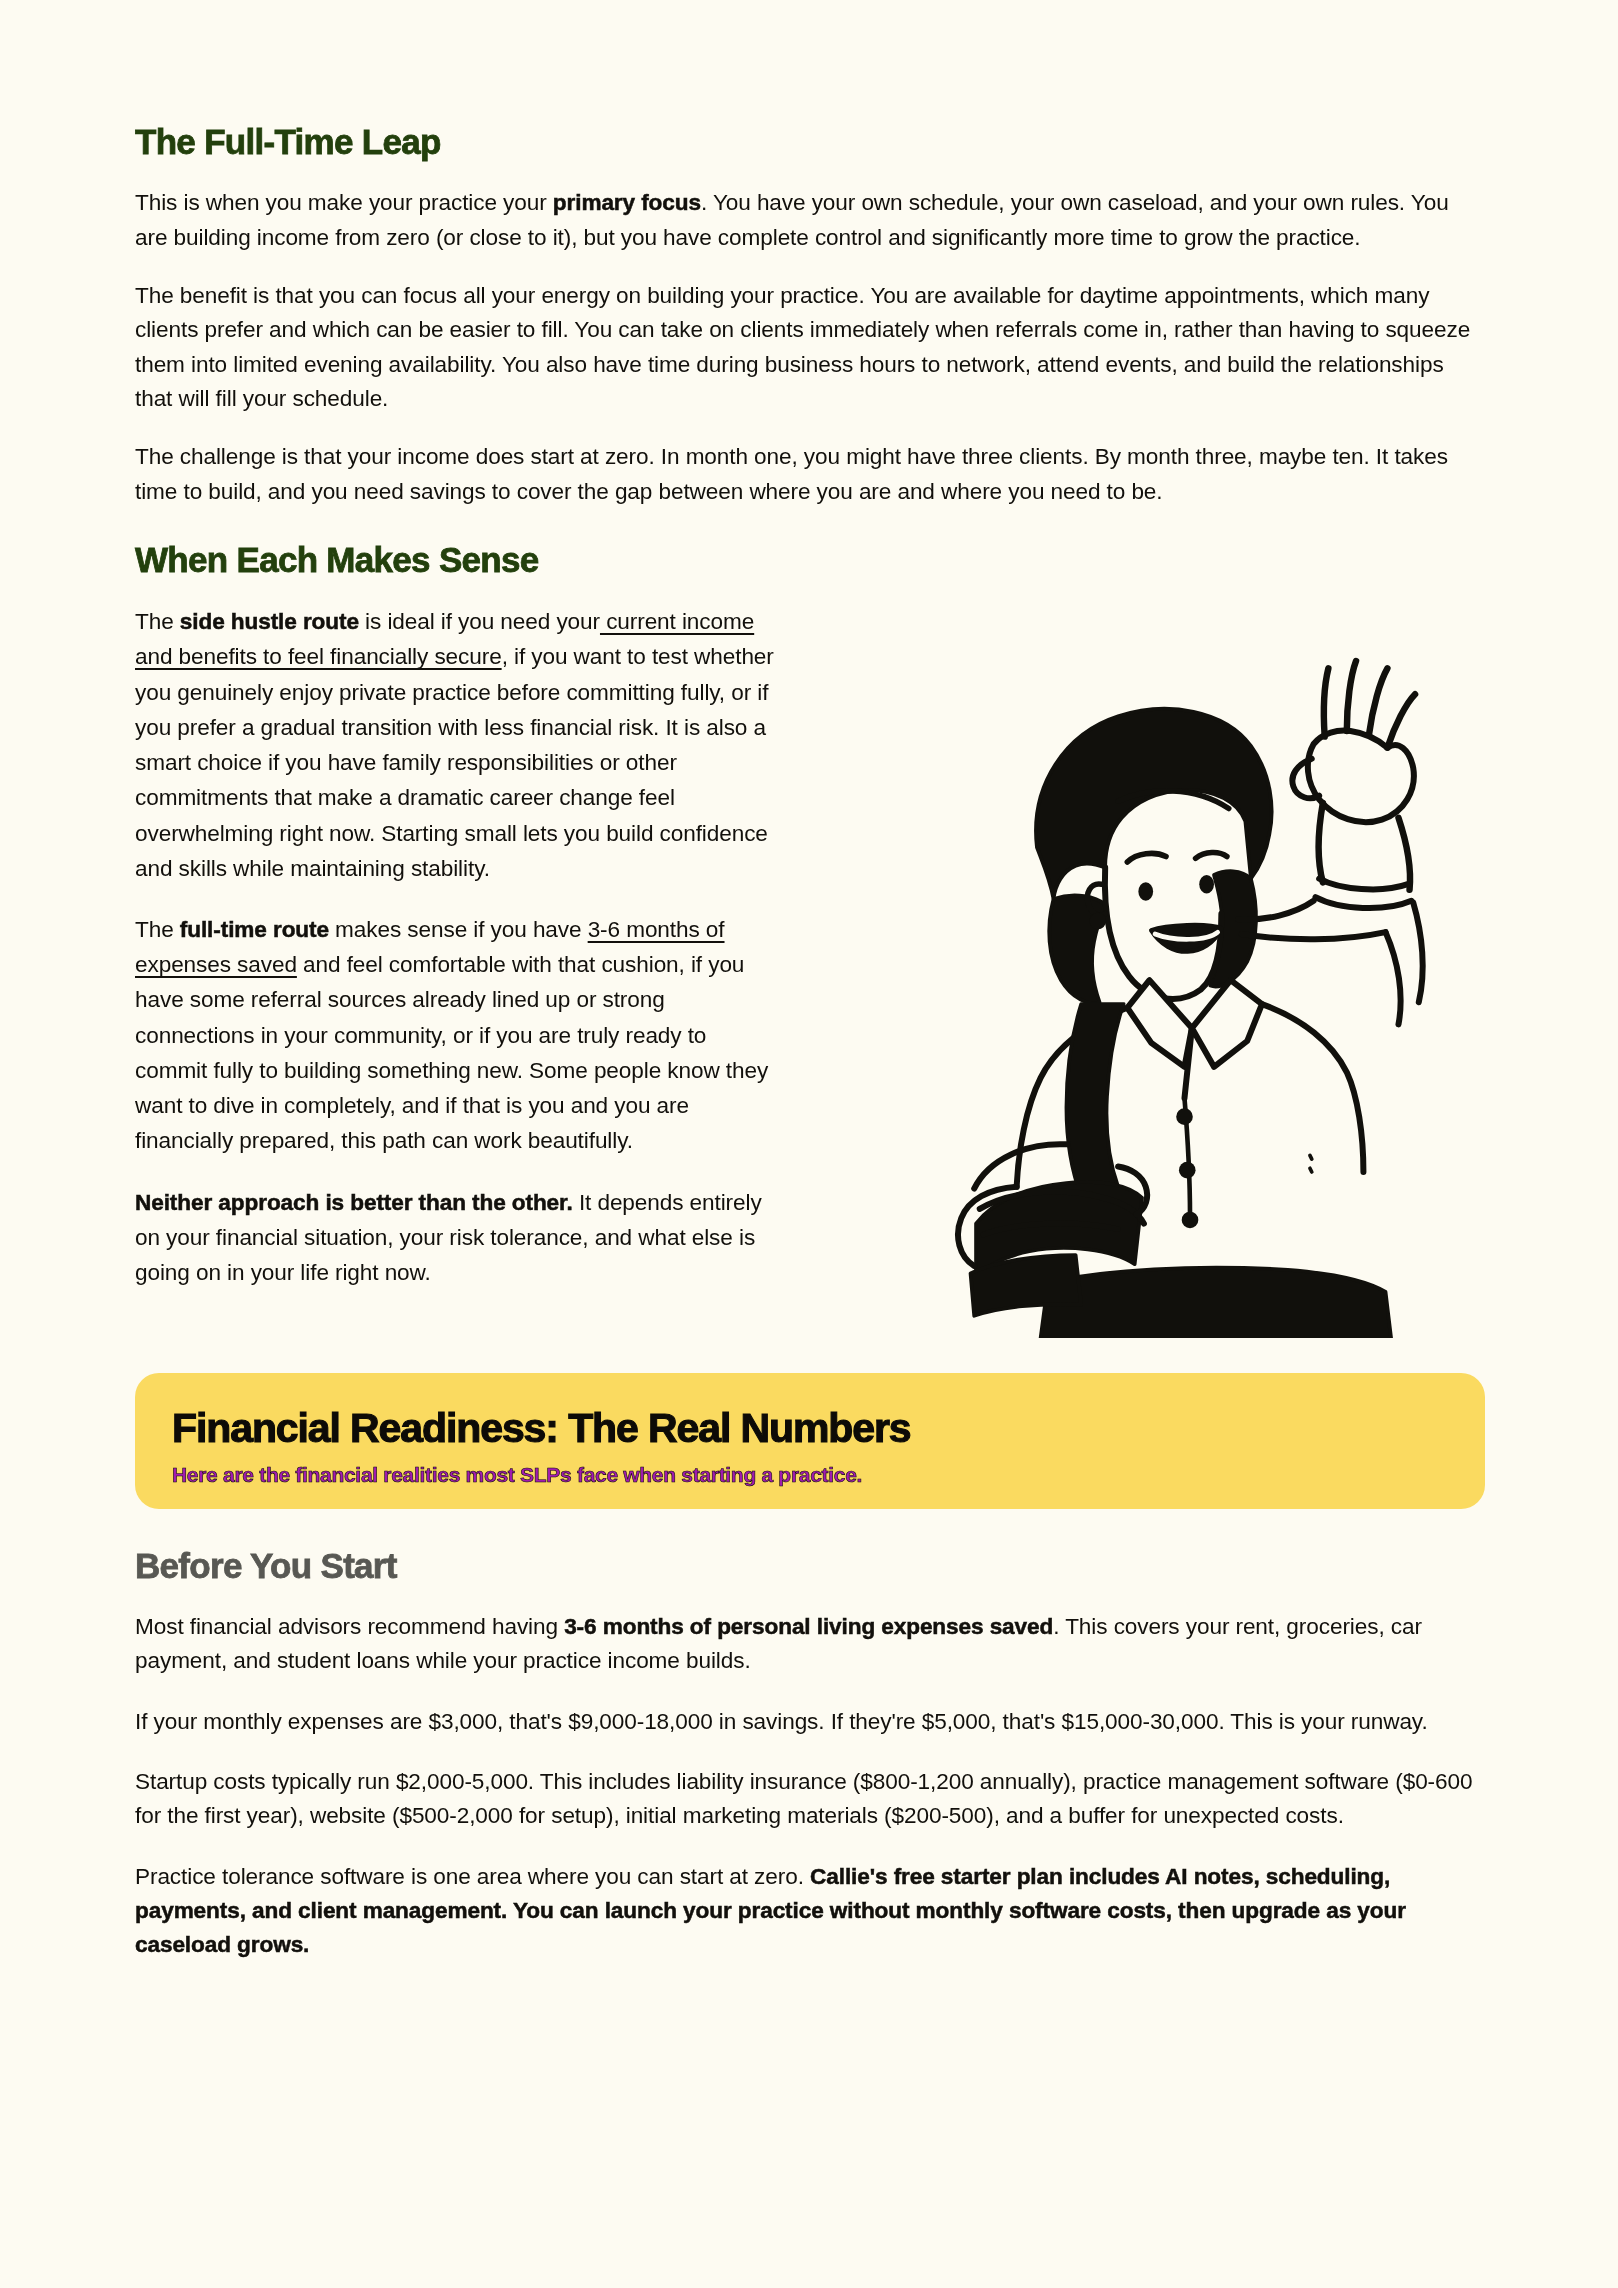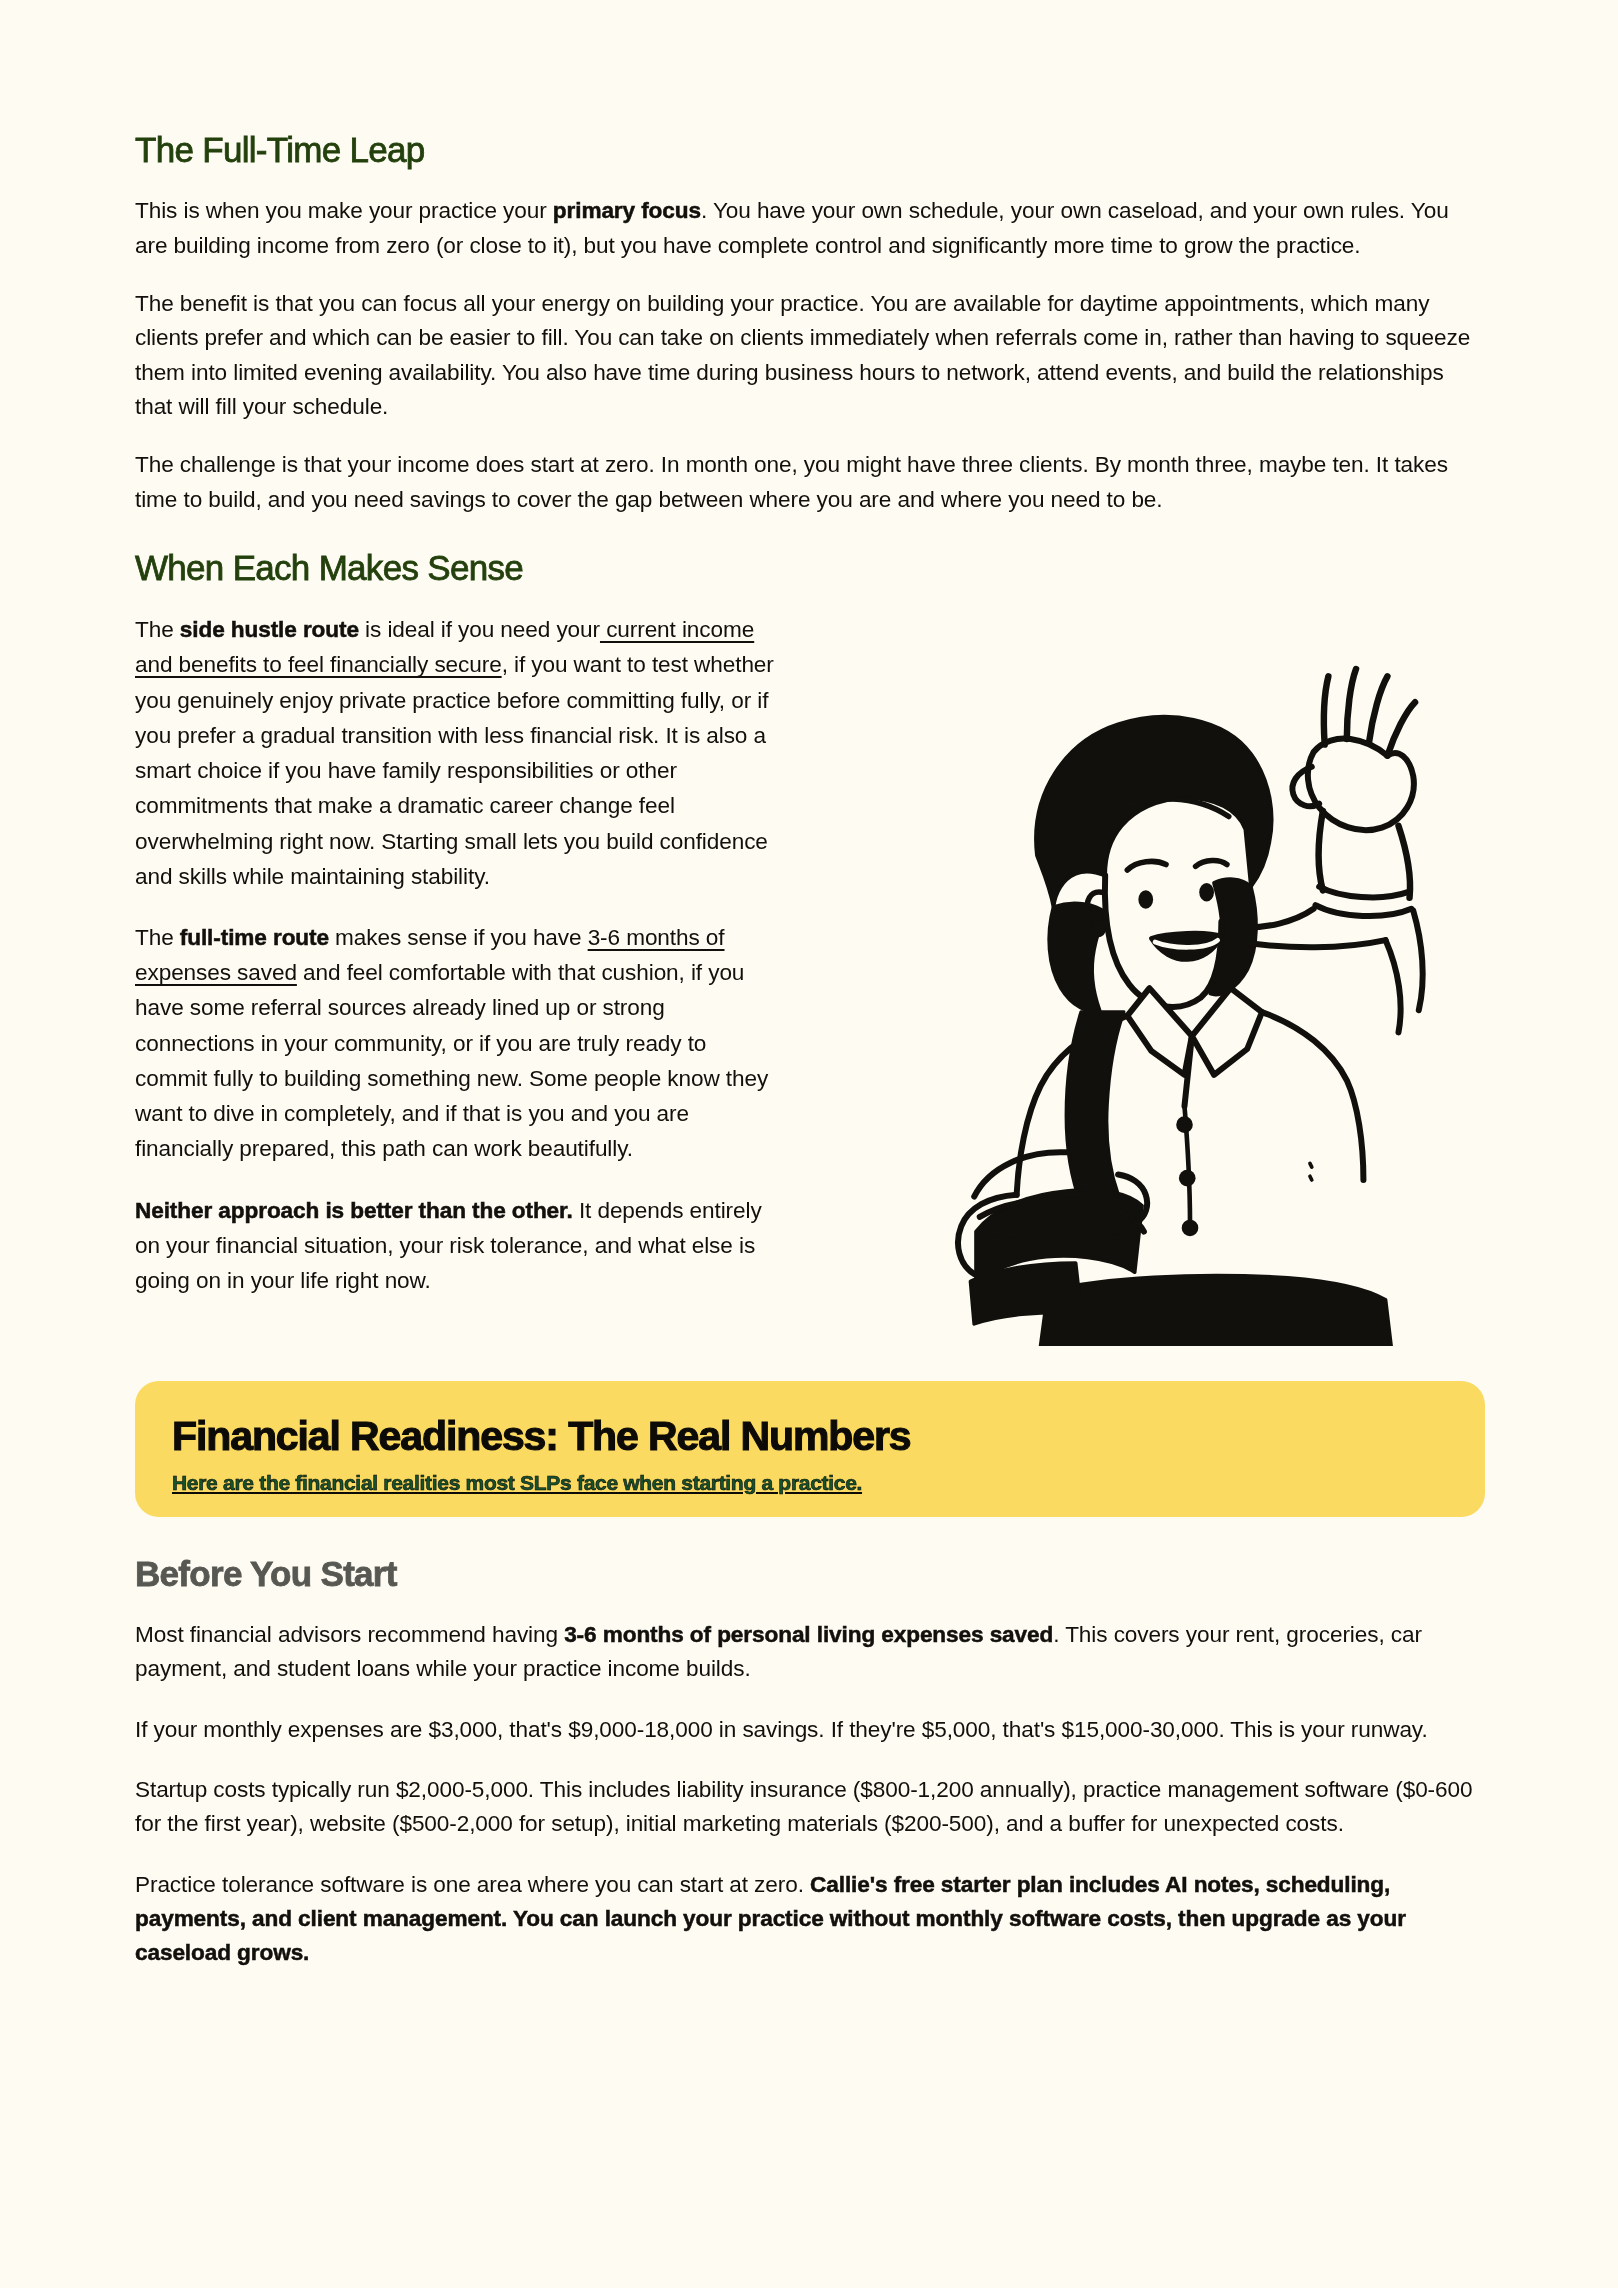--- a/index.html
+++ b/index.html
@@ -26,24 +26,24 @@
     left: 135px;
     top: 118px;
     width: 1350px;
   }
 
   
   h2.sec-green {
     font-family: "Liberation Sans", sans-serif;
     font-size: 35px;
     line-height: 1.15;
-    font-weight: 400;
+    font-weight: 700;
     color: #23400d;
     letter-spacing: -0.7px;
-    margin: 12px 0 24px 0;
+    margin: 4px 0 24px 0;
     -webkit-text-stroke: 0.8px #23400d;
   }
   h2.sec-gray {
     font-family: "Liberation Sans", sans-serif;
     font-size: 35px;
     line-height: 1.15;
     font-weight: 700;
     color: #585853;
     letter-spacing: -0.7px;
     margin: 0 0 24px 0;
@@ -105,23 +105,22 @@
     letter-spacing: -1.1px;
     color: #0d0b07;
     margin: 0 0 11px 0;
     -webkit-text-stroke: 1.1px #0d0b07;
   }
   .banner-sub {
     font-size: 21px;
     line-height: 1.3;
     font-weight: 700;
     letter-spacing: -0.3px;
-    color: #14532d;
+    color: #a21caf;
     margin: 0;
-    text-decoration: underline;
     -webkit-text-stroke: 0.6px #0d0b07;
   }
 
   
   .final { margin-top: 37px; }
   .final h2.sec-gray { }
   .final p.body { margin-bottom: 26px; }
 </style>
 </head>
 <body>

